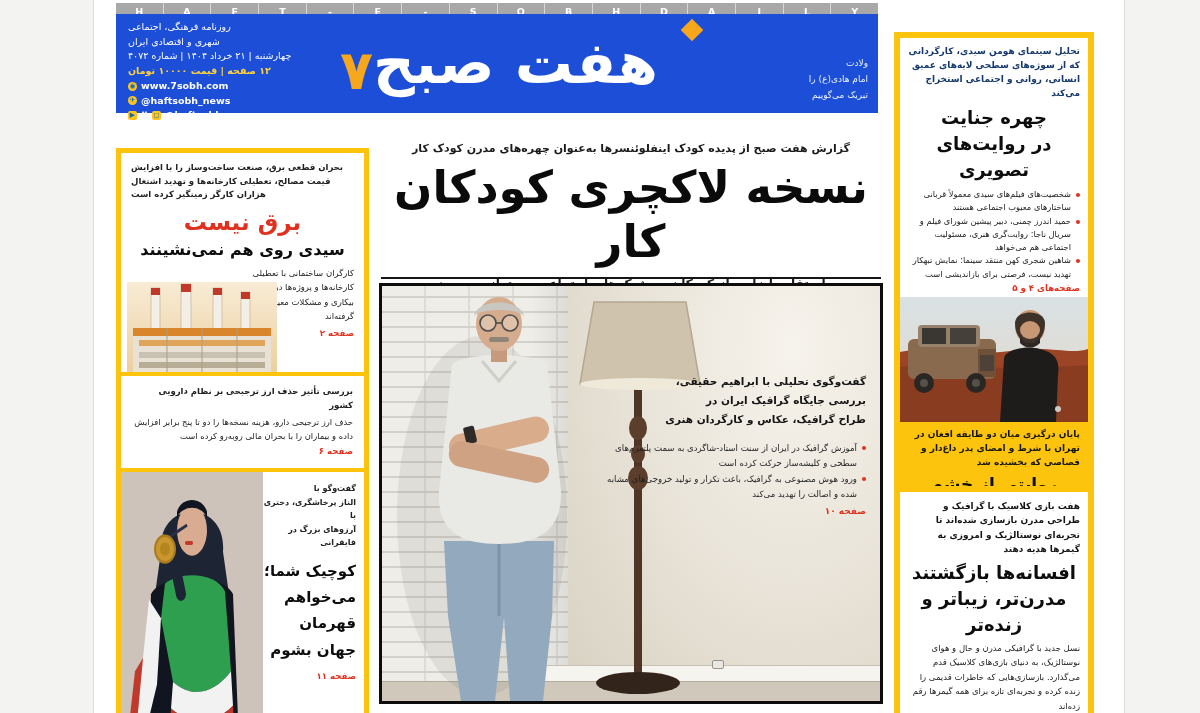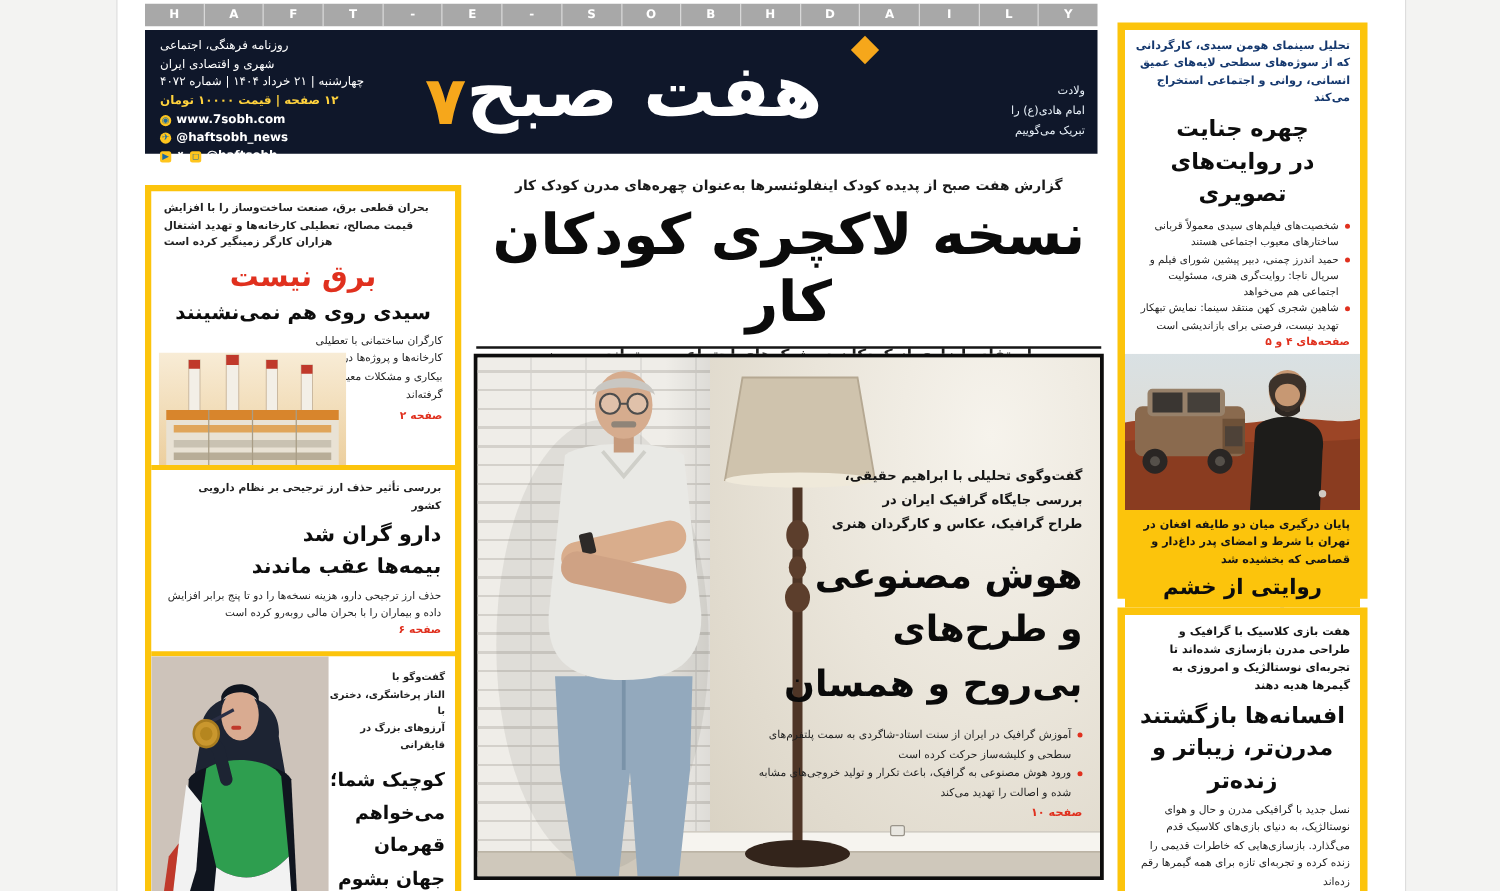--- a/index.html
+++ b/index.html
@@ -9,21 +9,21 @@
            border-left:1px solid #ddd; border-right:1px solid #ddd; overflow:hidden; }
 
   
   .strip { position:absolute; left:22px; top:3px; width:762px; height:18px; background:#a8a8a8;
            display:flex; align-items:center; }
   .strip span { flex:1; text-align:center; color:#fff; font-size:9.5px; font-weight:bold;
                 border-left:1px solid rgba(255,255,255,.55); line-height:18px; }
   .strip span:first-child { border-left:none; }
 
   
-  .banner { position:absolute; left:22px; top:24px; width:762px; height:99px; background:#0f172a; }
+  .banner { position:absolute; left:22px; top:14px; width:762px; height:99px; background:#1d4ed8; }
   .banner-info { position:absolute; left:12px; top:6px; direction:rtl; text-align:left; }
   .banner-info div { color:#fff; font-size:9.5px; line-height:1.55; white-space:nowrap; }
   .banner-info .price { color:#ffd23d; font-weight:bold; }
   .contact { direction:ltr; display:flex; align-items:center; gap:4px; color:#fff; font-size:10.5px; font-weight:bold; line-height:1.5; }
   .mini-ic { display:inline-block; width:9px; height:9px; border-radius:50%; background:#ffc51d; color:#1a6aa5;
              font-size:7px; line-height:9px; text-align:center; overflow:hidden; }
   .mini-sq { border-radius:2px; }
   .x-ic { background:transparent; color:#fff; font-weight:bold; width:auto; font-size:9px; }
   .banner-logo { position:absolute; left:0; right:0; top:2px; text-align:center; direction:rtl; pointer-events:none; }
   .logo-text { font-size:58px; font-weight:800; color:#ffffff; letter-spacing:-2px; line-height:95px; }
@@ -58,21 +58,21 @@
   .overlay-text { position:absolute; top:86px; right:14px; width:270px; direction:rtl; }
   .overlay-kicker span { display:block; text-align:right; font-size:10.5px; font-weight:bold; color:#141414; line-height:1.8; }
   .overlay-headline span { display:block; text-align:right; font-size:29px; font-weight:800; color:#0a0a0a; line-height:1.5; }
   .overlay-headline { margin-top:10px; }
   .overlay-bullets { margin-top:12px; }
   .overlay-bullets .bullet { font-size:8.6px; line-height:1.8; color:#1f1f1f; }
   .overlay-ref { margin-top:3px; text-align:right; font-size:9px; }
 
   
   .box { position:absolute; left:800px; width:200px; border:6px solid #fcc40c; background:#fff; }
-  .box-a { top:18px; height:461px; display:flex; flex-direction:column; }
+  .box-a { top:32px; height:461px; display:flex; flex-direction:column; }
   .box-a-white { padding:7px 8px 4px; }
   .box-a-white .kicker { font-size:9px; font-weight:bold; line-height:1.55; text-align:right; direction:rtl; }
   .hl-md span { display:block; text-align:center; font-size:18px; font-weight:800; color:#0d0d0d; line-height:1.45; }
   .box-a-white .hl-md { margin-top:4px; }
   .box-bullets { margin-top:5px; direction:rtl; }
   .box-bullets .bullet { font-size:8.3px; line-height:1.6; color:#222; }
   .box-ref { text-align:right; direction:rtl; font-size:8.6px; margin-top:2px; }
   .desert-photo { flex:none; height:125px; }
   .desert-photo svg { display:block; width:100%; height:100%; }
   .box-a-yellow { flex:1; background:#fcc40c; padding:6px 8px; direction:rtl; }
@@ -92,21 +92,21 @@
               background:#fff; display:flex; flex-direction:column; }
   .divider { flex:none; height:4px; background:#fcc40c; }
   .art1 { flex:none; height:219px; position:relative; padding:8px 10px 0; direction:rtl; }
   .art1 .kicker { font-size:8.5px; font-weight:bold; line-height:1.6; text-align:left; color:#222; }
   .art1 .hl-red { text-align:center; font-size:23px; font-weight:800; color:#e0301e; margin-top:7px; }
   .art1 .hl-black { text-align:center; font-size:16px; font-weight:800; color:#0d0d0d; margin-top:5px; }
   .art1 .body { width:55%; font-size:8.5px; line-height:1.7; text-align:right; color:#222; margin-top:7px; }
   .art1 .box-ref { margin-top:4px; }
   .plant-photo { position:absolute; left:6px; bottom:0; width:150px; height:90px; direction:ltr; }
   .plant-photo svg { display:block; width:100%; height:100%; }
-  .art2 { flex:none; height:145px; padding:9px 11px 0; direction:rtl; }
+  .art2 { flex:none; height:92px; padding:9px 11px 0; direction:rtl; }
   .art2 .kicker { font-size:8.5px; font-weight:bold; line-height:1.6; text-align:right; color:#222; }
   .art2 .hl-lines { margin-top:4px; }
   .art2 .hl-lines span { text-align:right; font-size:16.5px; font-weight:800; color:#0d0d0d; line-height:1.5; }
   .art2 .body { font-size:8.4px; line-height:1.65; text-align:right; color:#222; margin-top:4px; }
   .art3 { flex:1; position:relative; }
   .athlete-photo { position:absolute; left:0; top:0; width:142px; height:100%; direction:ltr; }
   .athlete-photo svg { display:block; width:100%; height:100%; }
   .art3-text { position:absolute; right:8px; top:10px; width:98px; direction:rtl; }
   .art3-text .kicker span { display:block; text-align:right; font-size:8px; font-weight:bold; line-height:1.7; color:#222; }
   .art3-text .hl-lines { margin-top:8px; }
@@ -214,25 +214,20 @@
       <ellipse cx="256" cy="192" rx="10" ry="12" fill="#5c3e2c"></ellipse>
       <ellipse cx="256" cy="397" rx="42" ry="11" fill="#33241b"></ellipse>
       <polygon points="212,16 304,16 318,98 198,98" fill="#cfc3ad" stroke="#b5a892" stroke-width="1.5"></polygon>
       <ellipse cx="258" cy="98" rx="60" ry="6" fill="#efe9da"></ellipse>
     </svg>
     <div class="overlay-text">
       <div class="overlay-kicker">
           <span>گفت‌وگوی تحلیلی با ابراهیم حقیقی،</span>
           <span>بررسی جایگاه گرافیک ایران در</span>
           <span>طراح گرافیک، عکاس و کارگردان هنری</span>
-        </div>
-      <div class="overlay-headline">
-          <span>هوش مصنوعی</span>
-          <span>و طرح‌های</span>
-          <span>بی‌روح و همسان</span>
         </div>
       <div class="overlay-bullets">
           <div class="bullet">
           <span class="dot"></span>
           <span>آموزش گرافیک در ایران از سنت استاد-شاگردی به سمت پلتفرم‌های سطحی و کلیشه‌ساز حرکت کرده است</span>
         </div>
           <div class="bullet">
           <span class="dot"></span>
           <span>ورود هوش مصنوعی به گرافیک، باعث تکرار و تولید خروجی‌های مشابه شده و اصالت را تهدید می‌کند</span>
         </div>
@@ -356,24 +351,20 @@
           <rect x="12" y="80" width="126" height="6" fill="#b8ad97"></rect>
           <line x1="40" y1="46" x2="40" y2="90" stroke="#a99d86" stroke-width="1"></line>
           <line x1="75" y1="46" x2="75" y2="90" stroke="#a99d86" stroke-width="1"></line>
           <line x1="110" y1="46" x2="110" y2="90" stroke="#a99d86" stroke-width="1"></line>
         </svg>
       </div>
     </div>
     <div class="divider"></div>
     <div class="art2">
       <div class="kicker">بررسی تأثیر حذف ارز ترجیحی بر نظام دارویی کشور</div>
-      <div class="hl-lines">
-          <span>دارو گران شد</span>
-          <span>بیمه‌ها عقب ماندند</span>
-        </div>
       <div class="body">حذف ارز ترجیحی دارو، هزینه نسخه‌ها را دو تا پنج برابر افزایش داده و بیماران را با بحران مالی روبه‌رو کرده است</div>
       <div class="box-ref">
         <span class="ref">صفحه ۶</span>
       </div>
     </div>
     <div class="divider"></div>
     <div class="art3">
       <div class="athlete-photo">
         <svg viewBox="0 0 142 204" preserveAspectRatio="none">
           <rect width="142" height="204" fill="#cdc3ba"></rect>

